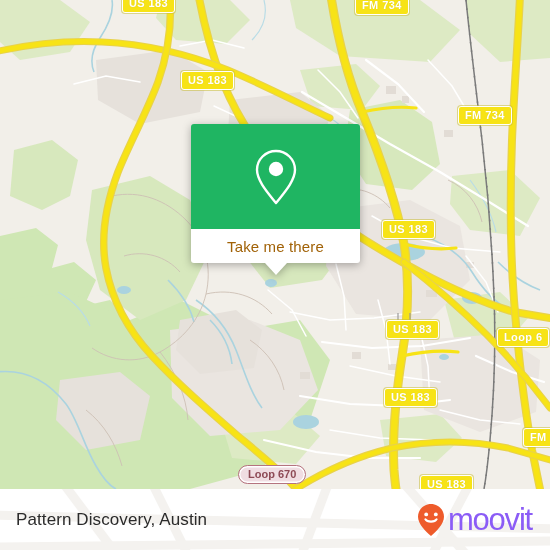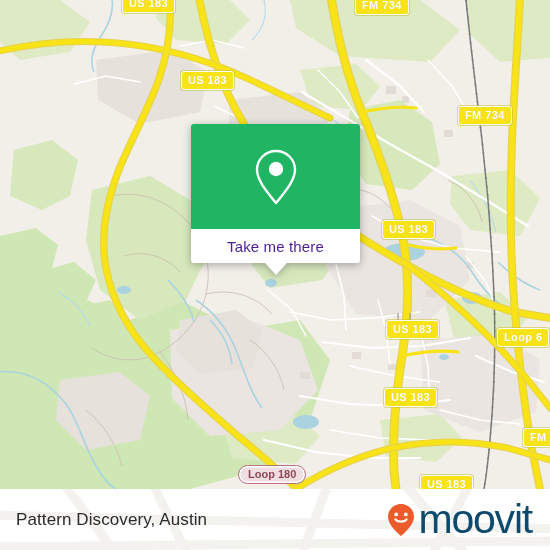--- a/index.html
+++ b/index.html
@@ -75,21 +75,21 @@
   #popup-footer {
     height: 34px;
     background: #ffffff;
     border-radius: 0 0 3px 3px;
     display: flex;
     align-items: center;
     justify-content: center;
   }
   #popup-label {
     font-size: 15px;
-    color: #4c1d95;
+    color: #a16207;
     letter-spacing: 0.15px;
   }
   #popup-tail {
     position: absolute;
     left: 50%;
     top: 139px;
     transform: translateX(-50%);
     width: 0; height: 0;
     border-left: 11px solid transparent;
     border-right: 11px solid transparent;
@@ -128,22 +128,22 @@
     z-index: 2;
   }
   #brand {
     position: relative;
     display: flex;
     align-items: center;
     gap: 2px;
     z-index: 2;
   }
   #brand-word {
-    font-size: 41px;
-    color: #0c4a6e;
+    font-size: 31px;
+    color: #8b5cf6;
     letter-spacing: -1.2px;
     line-height: 1;
     font-weight: normal;
   }
 </style>
 </head>
 <body>
 
 <div id="app">
 
@@ -337,21 +337,21 @@
 
     <div class="shield shield-us" style="left:122px; top:-6px;">US 183</div>
     <div class="shield shield-us" style="left:355px; top:-4px;">FM 734</div>
     <div class="shield shield-us" style="left:181px; top:71px;">US 183</div>
     <div class="shield shield-us" style="left:458px; top:106px;">FM 734</div>
     <div class="shield shield-us" style="left:382px; top:220px;">US 183</div>
     <div class="shield shield-us" style="left:386px; top:320px;">US 183</div>
     <div class="shield shield-us" style="left:497px; top:328px;">Loop 6</div>
     <div class="shield shield-us" style="left:384px; top:388px;">US 183</div>
     <div class="shield shield-us" style="left:523px; top:428px;">FM 1</div>
-    <div class="shield shield-loop360" style="left:238px; top:465px;">Loop 180</div>
+    <div class="shield shield-loop360" style="left:238px; top:465px;">Loop 670</div>
     <div class="shield shield-us" style="left:420px; top:475px;">US 183</div>
 
     <div id="popup">
       <div id="popup-header">
         <svg width="46" height="58" viewBox="0 0 46 58">
           <path d="M23 3 C12.5 3 4 11.4 4 21.8 C4 33 15.5 45.5 23 55
                    C30.5 45.5 42 33 42 21.8 C42 11.4 33.5 3 23 3 Z" fill="none" stroke="#ffffff" stroke-width="2.4" stroke-linejoin="round"></path>
           <circle cx="23" cy="21" r="7.2" fill="#ffffff"></circle>
         </svg>
       </div>

